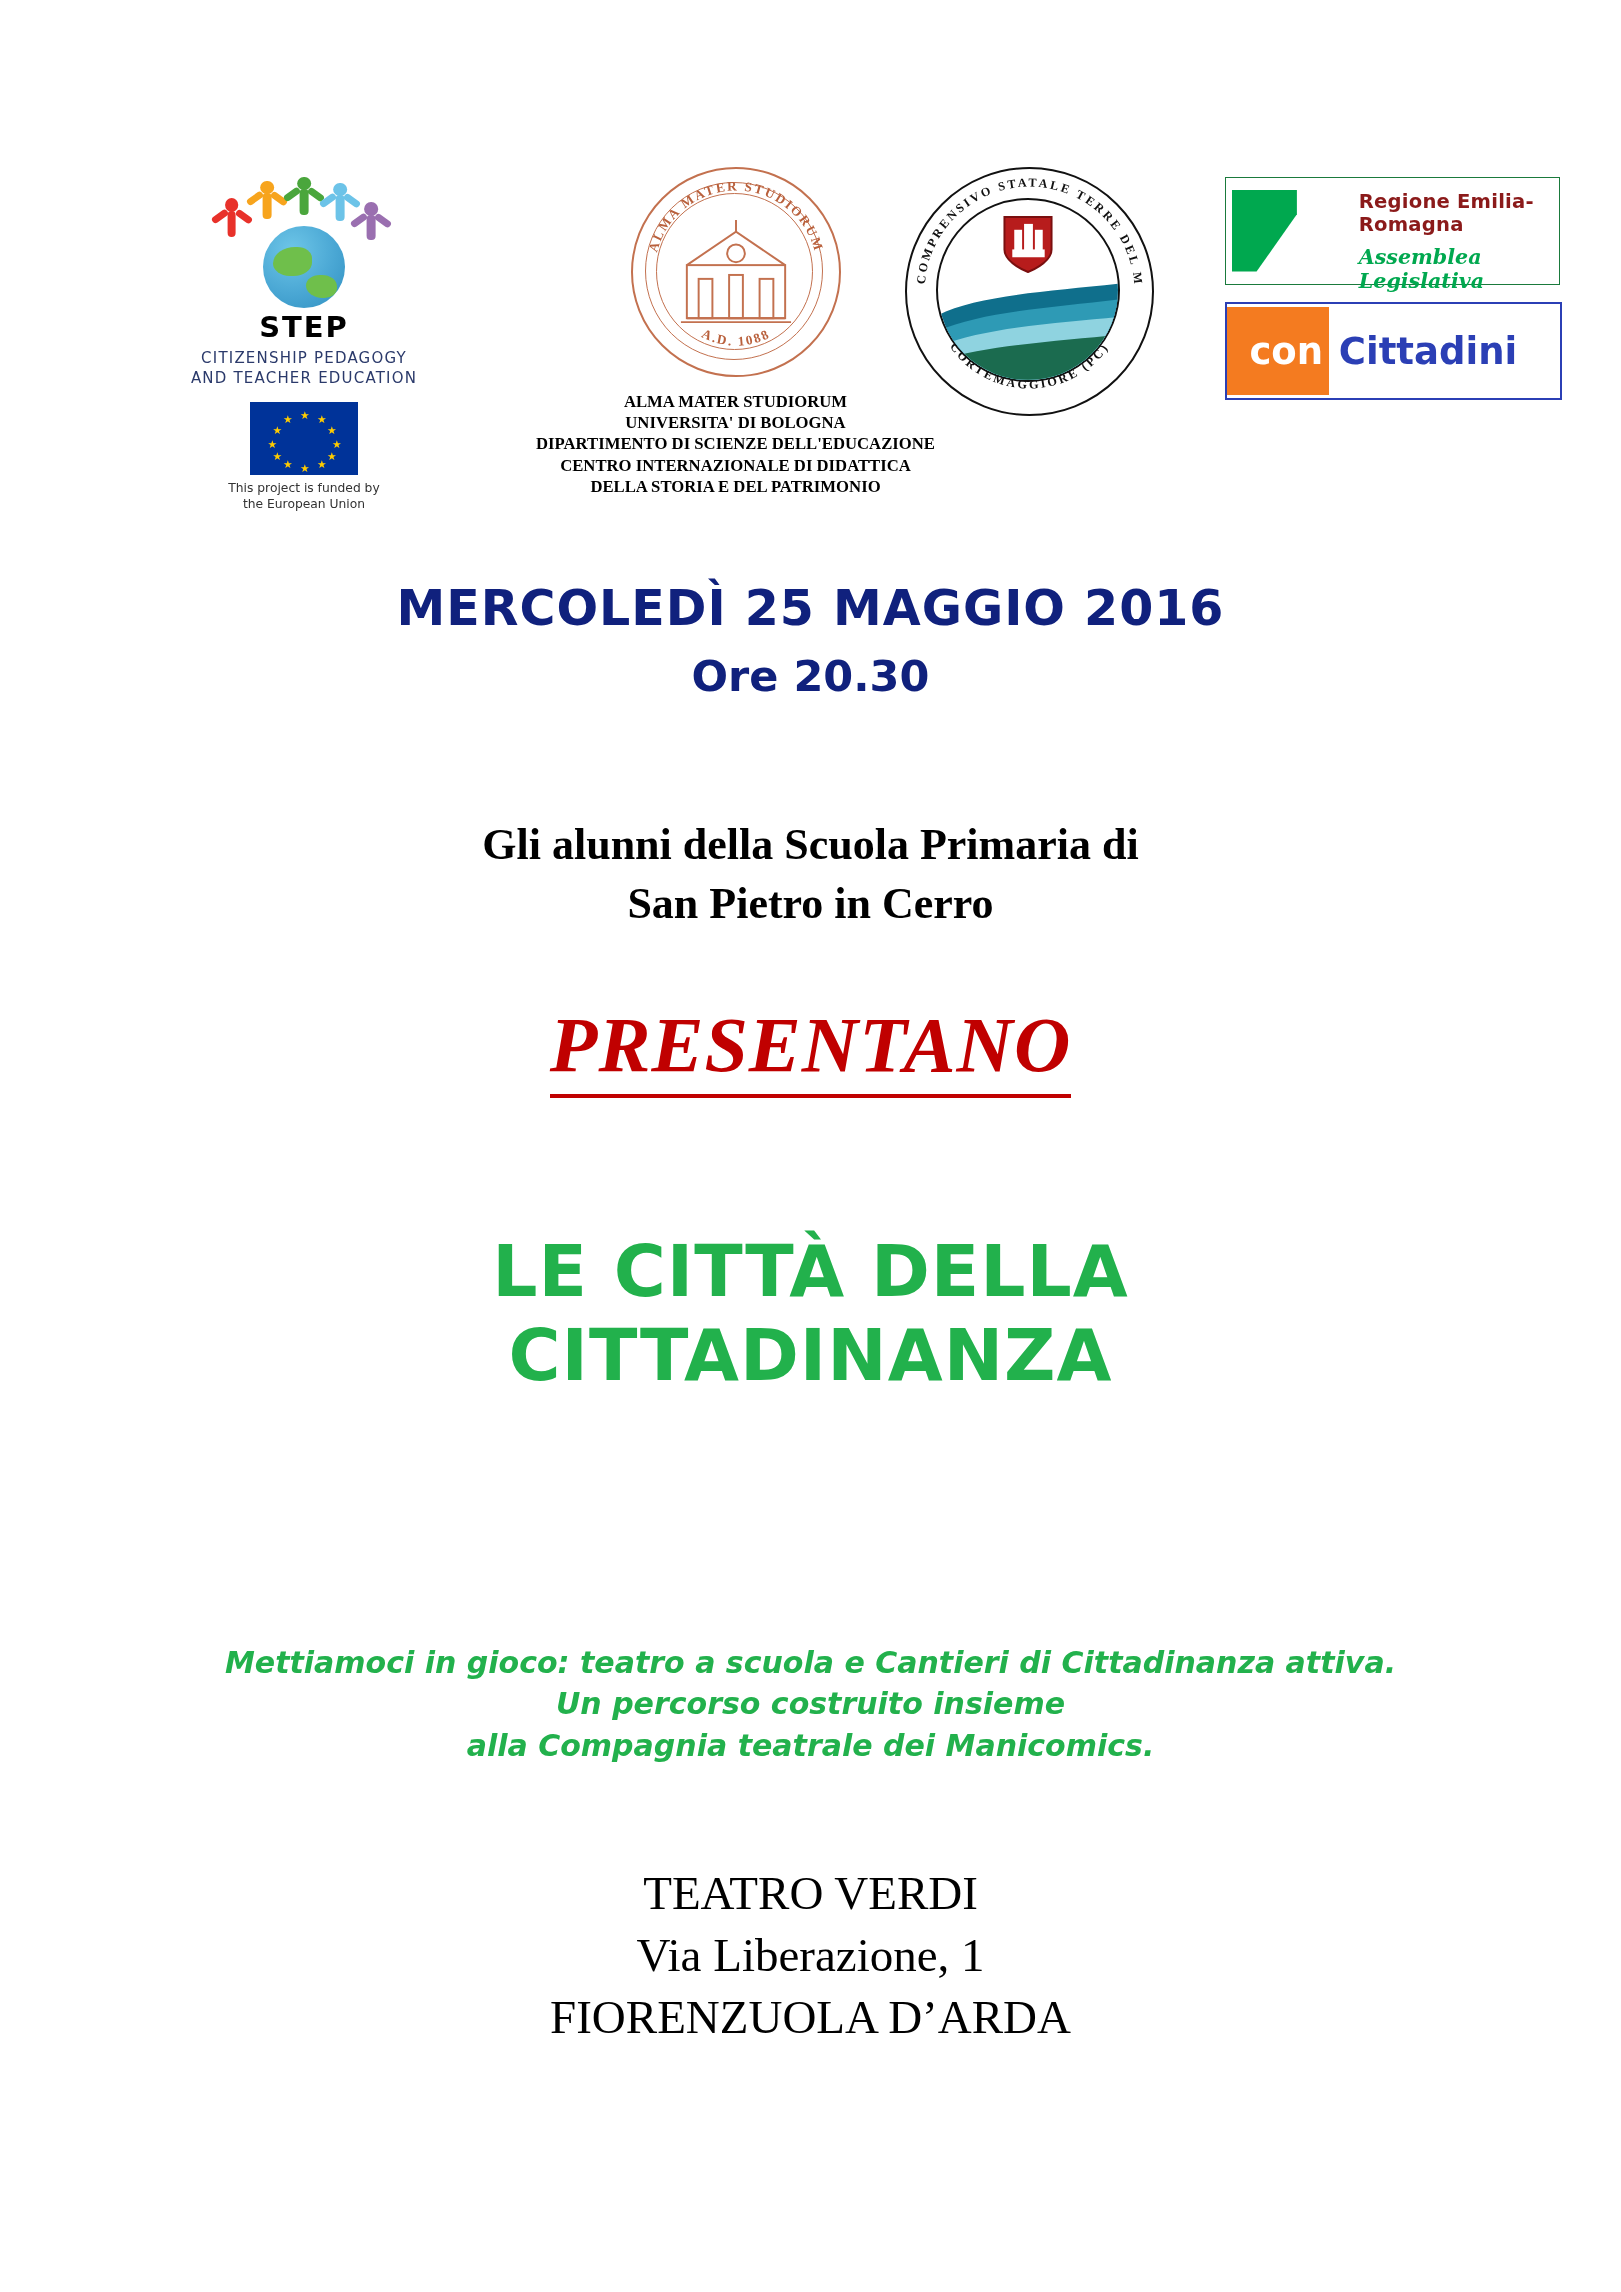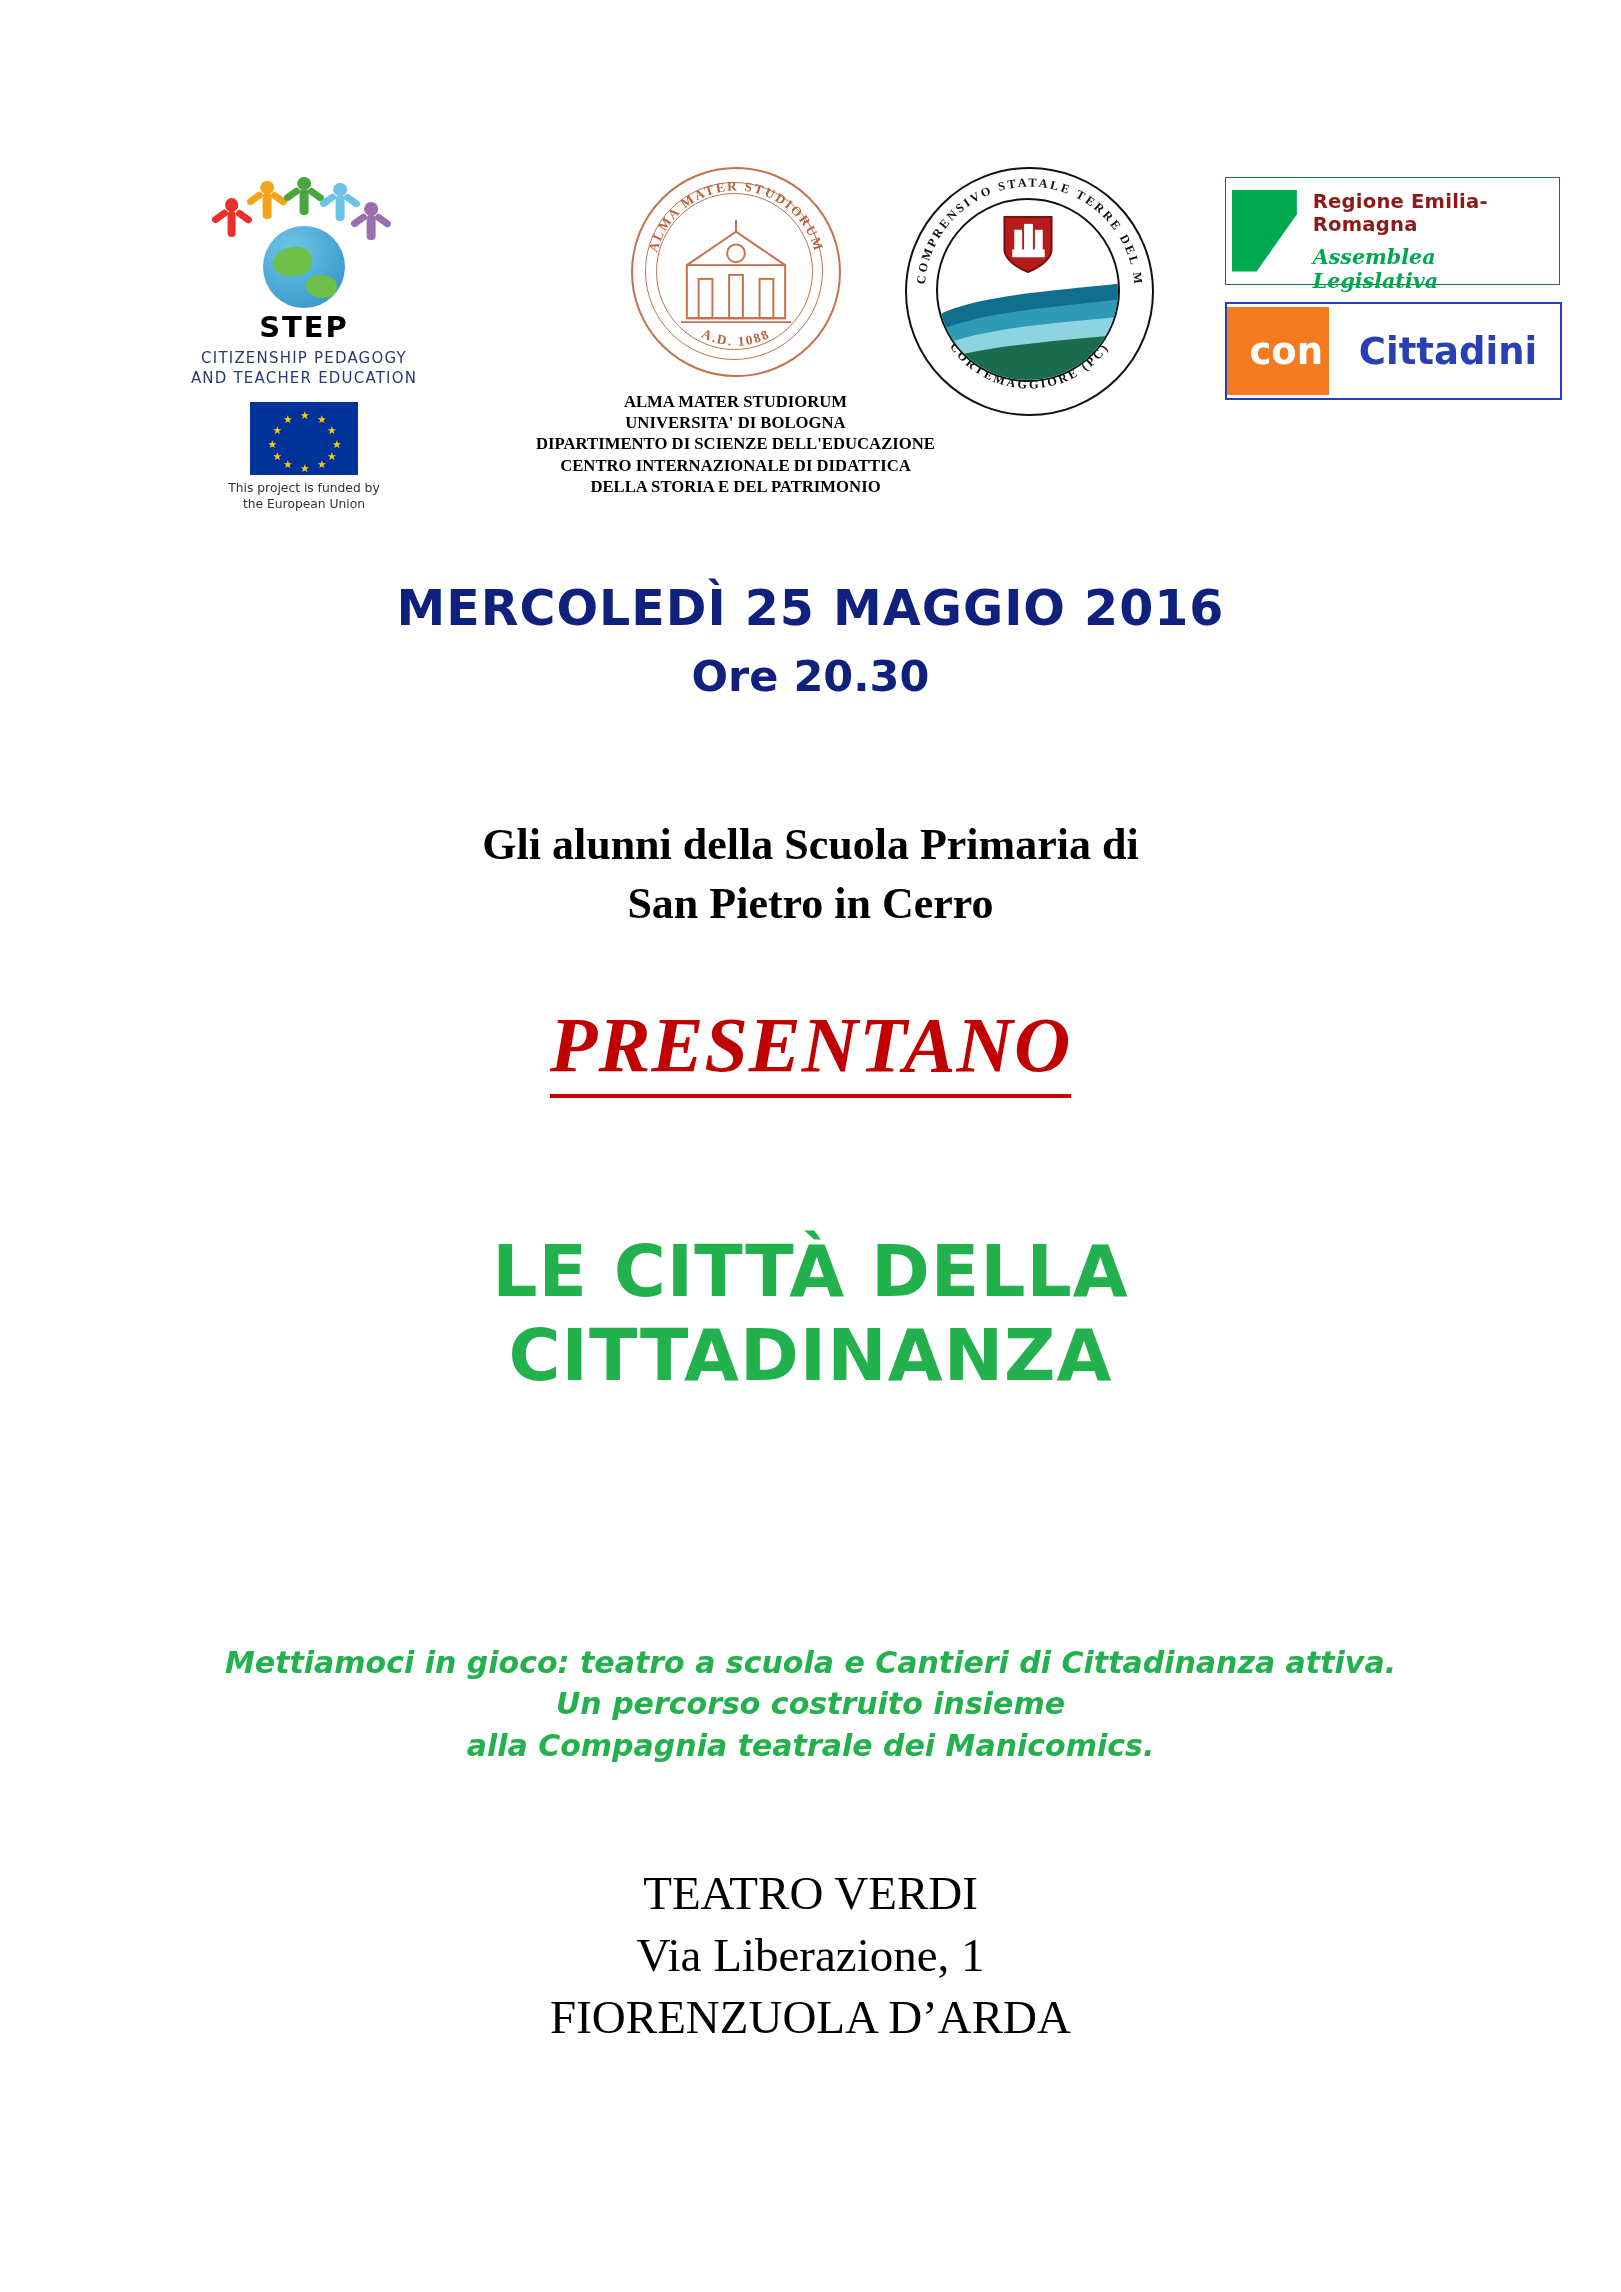--- a/index.html
+++ b/index.html
@@ -270,20 +270,21 @@
     top: 9.8px;
     width: 343px;
   }
   .rer {
     width: 333px;
     height: 106px;
     border: 1.5px solid #1a7a3c;
     display: flex;
     align-items: stretch;
     background: #fff;
+    gap: 46px;
   }
   .rer-mark {
     width: 76px;
     background: #ffffff;
     position: relative;
     border-right: 1px solid #fff;
   }
   .rer-mark .g {
     position: absolute;
     left: 5.9px; top: 11.8px;
@@ -311,21 +312,20 @@
     margin-top: 9.8px;
   }
   .concitt {
     margin-top: 17.6px;
     width: 333px;
     height: 94px;
     border: 2.9px solid #2b3fb5;
     display: flex;
     align-items: center;
     background: #fff;
-    gap: 20px;
   }
   .concitt .orange {
     width: 102px;
     height: 88px;
     background: #f47b20;
     display: flex;
     align-items: center;
     justify-content: flex-end;
     padding-right: 5.9px;
     box-sizing: border-box;

